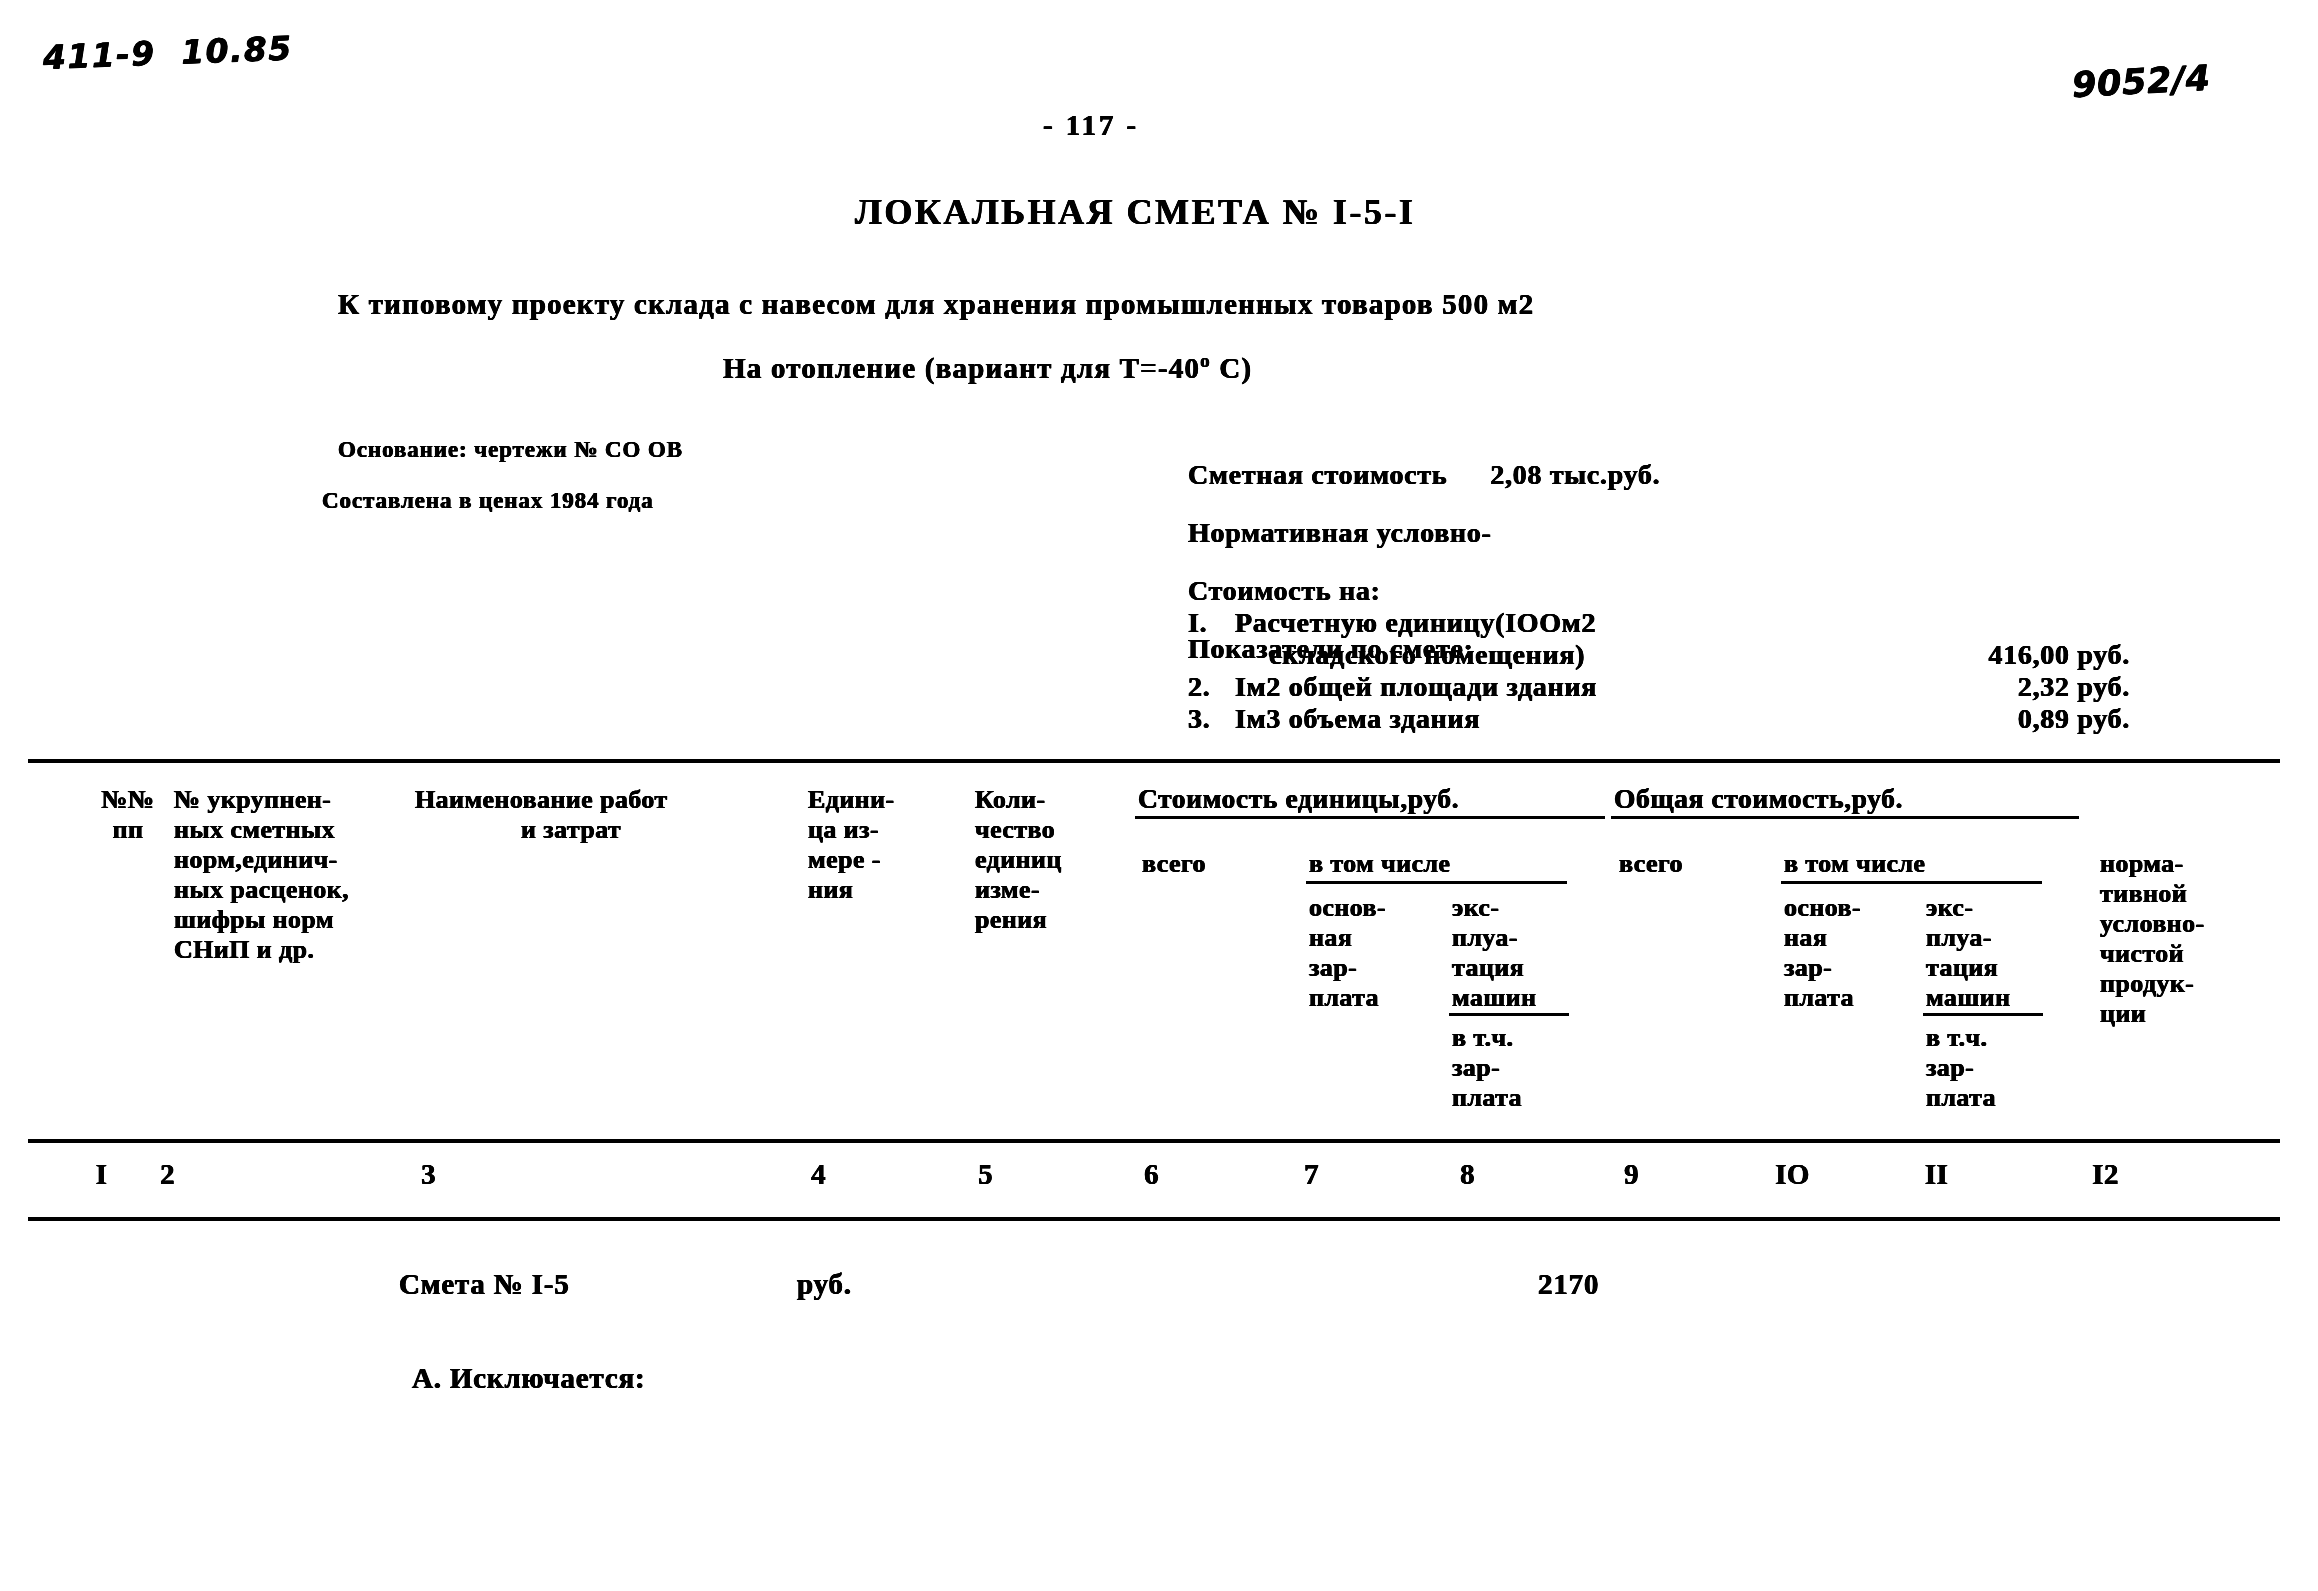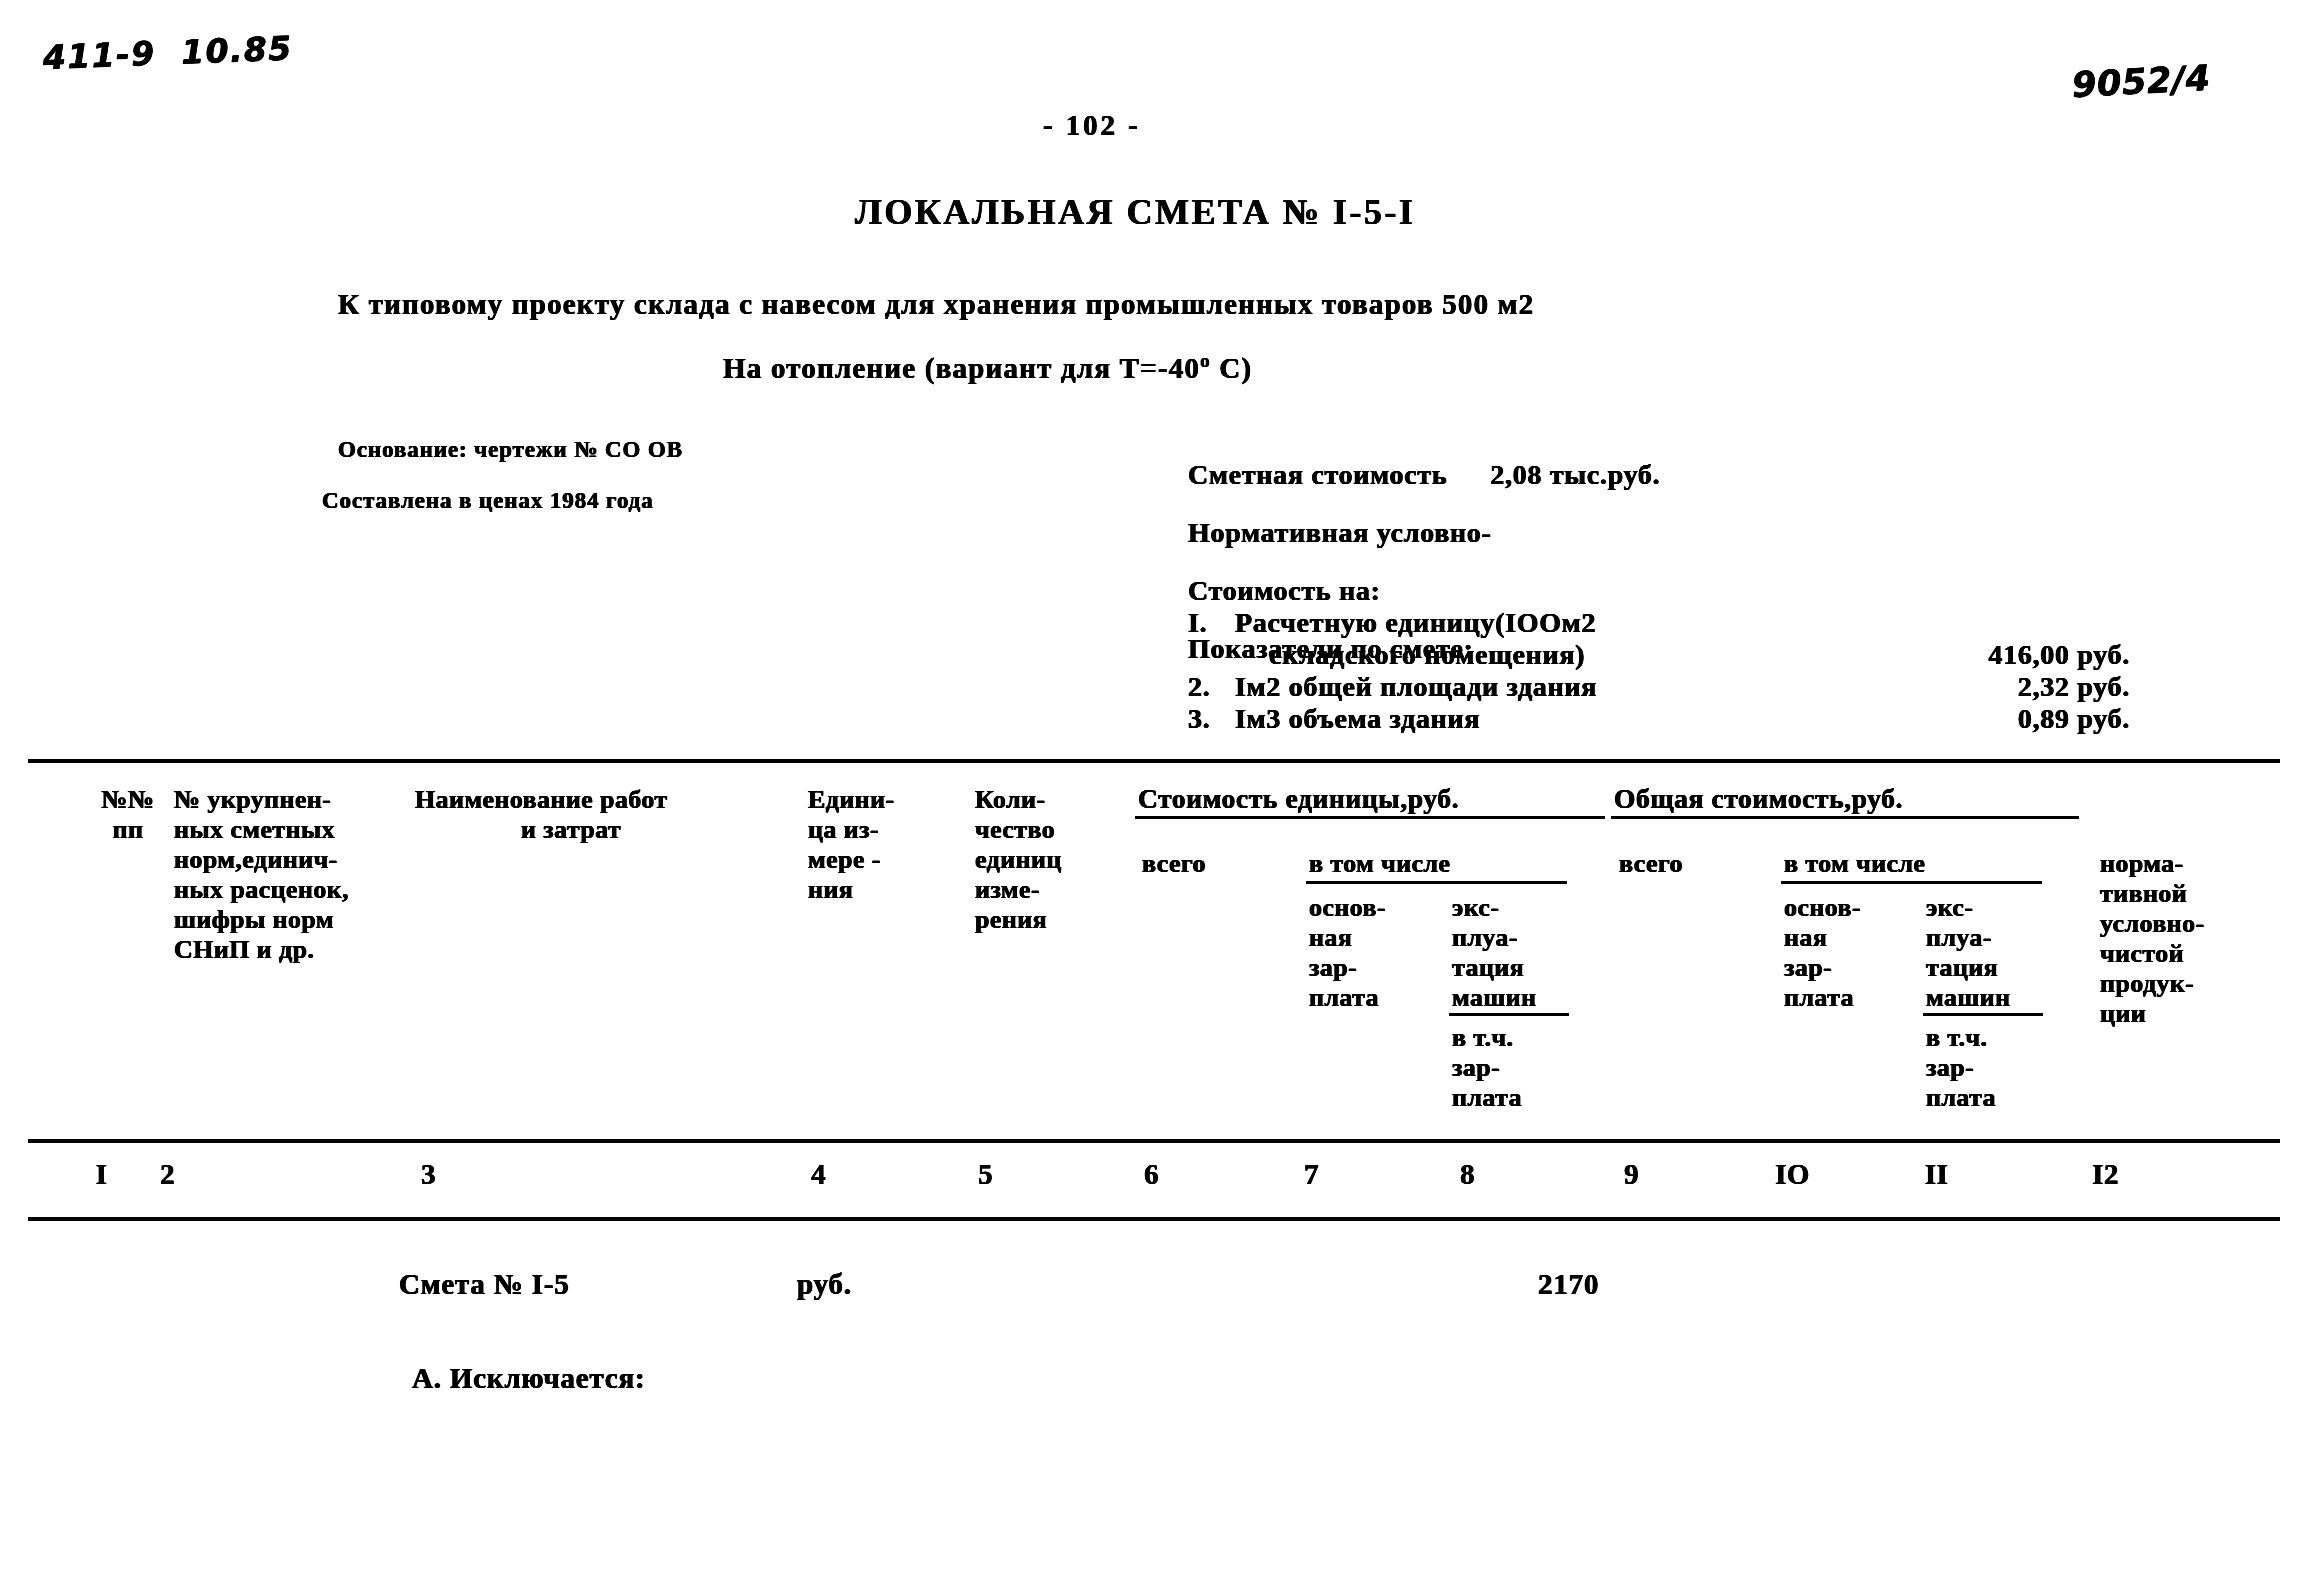--- a/index.html
+++ b/index.html
@@ -133,21 +133,21 @@
 </style>
 </head>
 <body>
 
 <div id="page">
 
   <div class="abs hand inky" style="left:43px; top:38px;">411-9  10.85</div>
 
   <div class="abs hand-right inky" style="left:2072px; top:65px;">9052/4</div>
 
-  <div class="abs tw-page inky" style="left:1043px; top:109px;">- 102 -</div>
+  <div class="abs tw-page inky" style="left:1043px; top:109px;">- 117 -</div>
 
   <div class="abs tw-title inky" style="left:855px; top:191px;">ЛОКАЛЬНАЯ СМЕТА № I-5-I</div>
 
   <div class="abs tw-sub inky" style="left:338px; top:288px;">К типовому проекту склада с навесом для хранения промышленных товаров 500 м2</div>
 
   <div class="abs tw-sub inky" style="left:723px; top:350px;"><span>На отопление (вариант для Т=-40</span><span style="font-size:19px; vertical-align:super;">о</span><span> С)</span></div>
 
   <div class="abs tw inky" style="left:338px; top:433px;">Основание: чертежи № СО ОВ</div>
 
   <div class="abs tw inky" style="left:322px; top:484px;">Составлена в ценах 1984 года</div>

